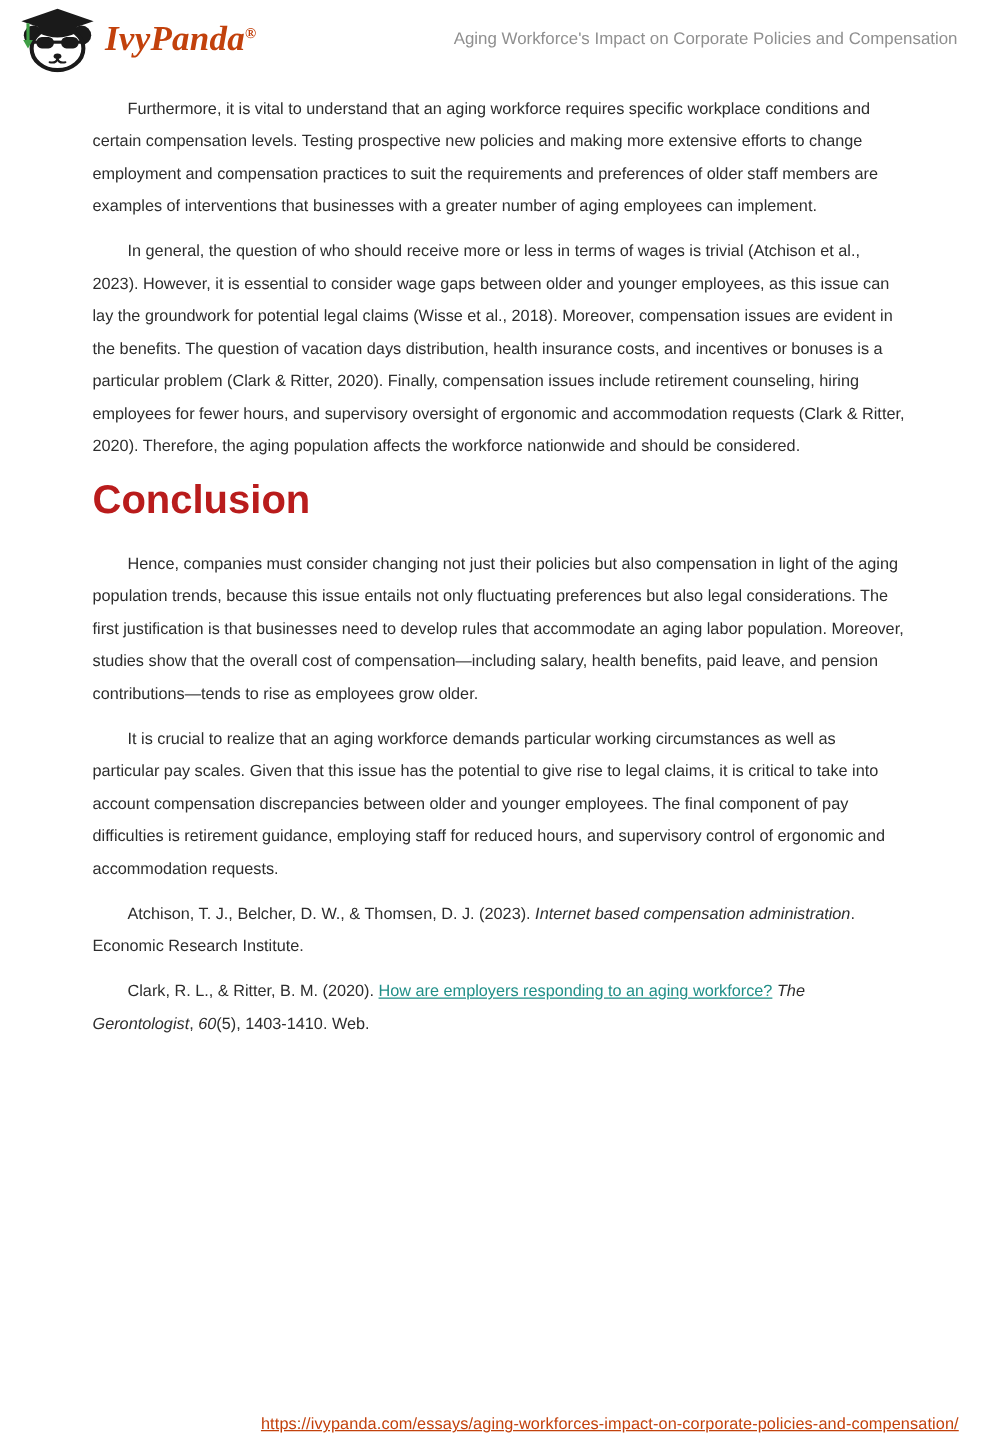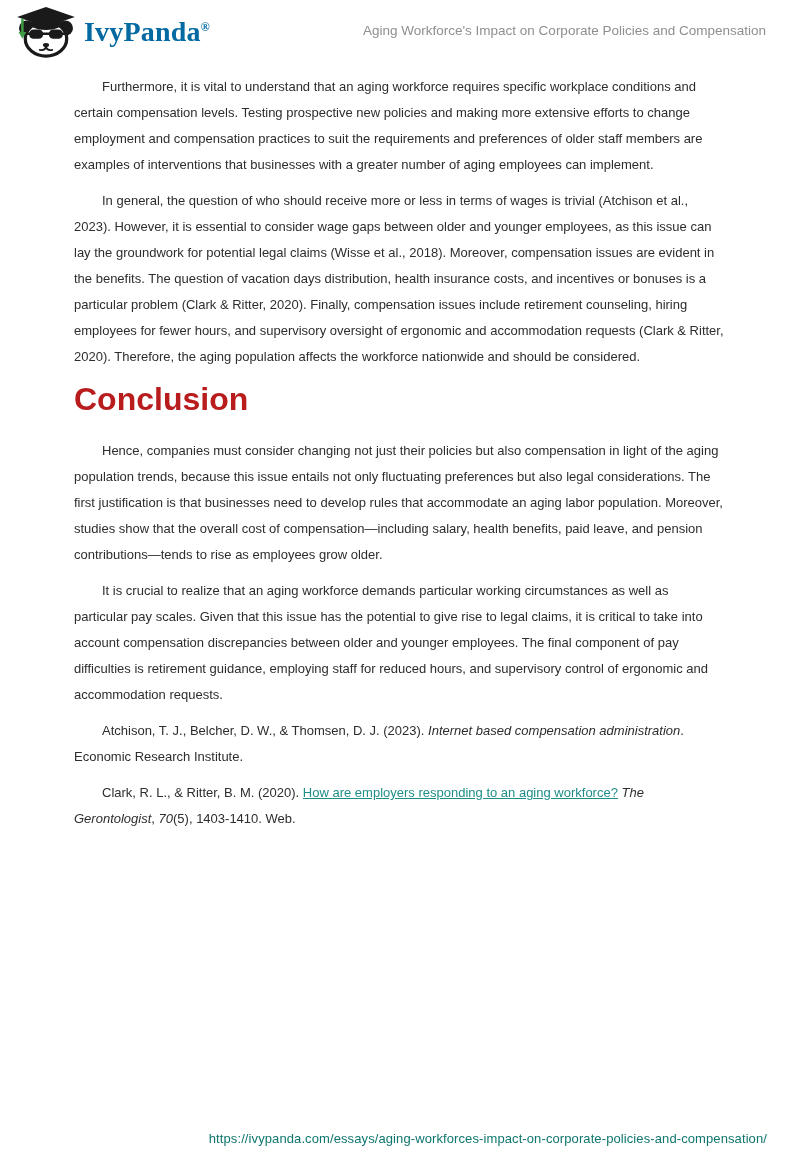--- a/index.html
+++ b/index.html
@@ -25,22 +25,23 @@
     display: flex;
     align-items: center;
     gap: 6px;
     text-decoration: none;
   }
   .logo-icon svg { display: block; }
   .brand-text {
     font-family: "Liberation Serif", serif;
     font-weight: 700;
     font-size: 28px;
-    color: #0369a1;
+    color: #c2410c;
     letter-spacing: 0.2px;
+    font-style: italic;
   }
   .brand-text sup {
     font-size: 12px;
     vertical-align: 10px;
     font-weight: 700;
   }
   .doc-title {
     margin-top: 17px;
     font-size: 13.5px;
     color: #8f8f8f;
@@ -70,22 +71,23 @@
   .ref-link {
     color: #1f8e87;
     text-decoration: underline;
     cursor: pointer;
   }
   .footer-url {
     position: absolute;
     top: 1131px;
     right: 33px;
     font-size: 13px;
-    color: #0f766e;
+    color: #c2410c;
     letter-spacing: 0.1px;
+    text-decoration: underline;
   }
 </style>
 </head>
 <body>
 
 <div class="page">
 
   <header class="header">
     <a class="brand">
       <span class="logo-icon">
@@ -121,18 +123,18 @@
     <p>In general, the question of who should receive more or less in terms of wages is trivial (Atchison et al., 2023). However, it is essential to consider wage gaps between older and younger employees, as this issue can lay the groundwork for potential legal claims (Wisse et al., 2018). Moreover, compensation issues are evident in the benefits. The question of vacation days distribution, health insurance costs, and incentives or bonuses is a particular problem (Clark &amp; Ritter, 2020). Finally, compensation issues include retirement counseling, hiring employees for fewer hours, and supervisory oversight of ergonomic and accommodation requests (Clark &amp; Ritter, 2020). Therefore, the aging population affects the workforce nationwide and should be considered.</p>
 
     <h2>Conclusion</h2>
 
     <p>Hence, companies must consider changing not just their policies but also compensation in light of the aging population trends, because this issue entails not only fluctuating preferences but also legal considerations. The first justification is that businesses need to develop rules that accommodate an aging labor population. Moreover, studies show that the overall cost of compensation—including salary, health benefits, paid leave, and pension contributions—tends to rise as employees grow older.</p>
     <p>It is crucial to realize that an aging workforce demands particular working circumstances as well as particular pay scales. Given that this issue has the potential to give rise to legal claims, it is critical to take into account compensation discrepancies between older and younger employees. The final component of pay difficulties is retirement guidance, employing staff for reduced hours, and supervisory control of ergonomic and accommodation requests.</p>
 
 
     <p class="ref"><span>Atchison, T. J., Belcher, D. W., &amp; Thomsen, D. J. (2023). </span><em>Internet based compensation administration</em><span>. Economic Research Institute.</span></p>
 
-    <p class="ref"><span>Clark, R. L., &amp; Ritter, B. M. (2020). </span><a class="ref-link">How are employers responding to an aging workforce?</a><span> </span><em>The Gerontologist</em><span>, </span><em>70</em><span>(5), 1403-1410. Web.</span></p>
+    <p class="ref"><span>Clark, R. L., &amp; Ritter, B. M. (2020). </span><a class="ref-link">How are employers responding to an aging workforce?</a><span> </span><em>The Gerontologist</em><span>, </span><em>60</em><span>(5), 1403-1410. Web.</span></p>
   </main>
 
   <div class="footer-url">https://ivypanda.com/essays/aging-workforces-impact-on-corporate-policies-and-compensation/</div>
 
 </div>
 
 </body></html>

